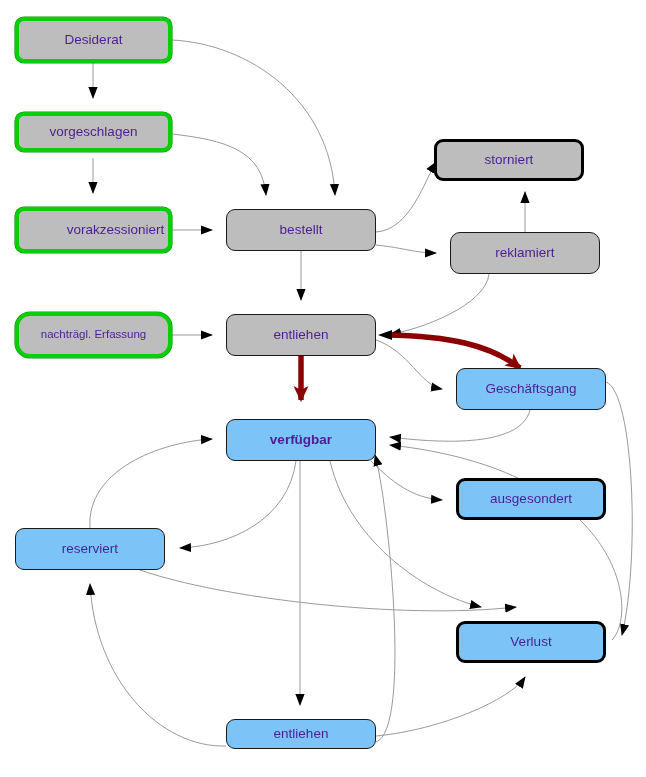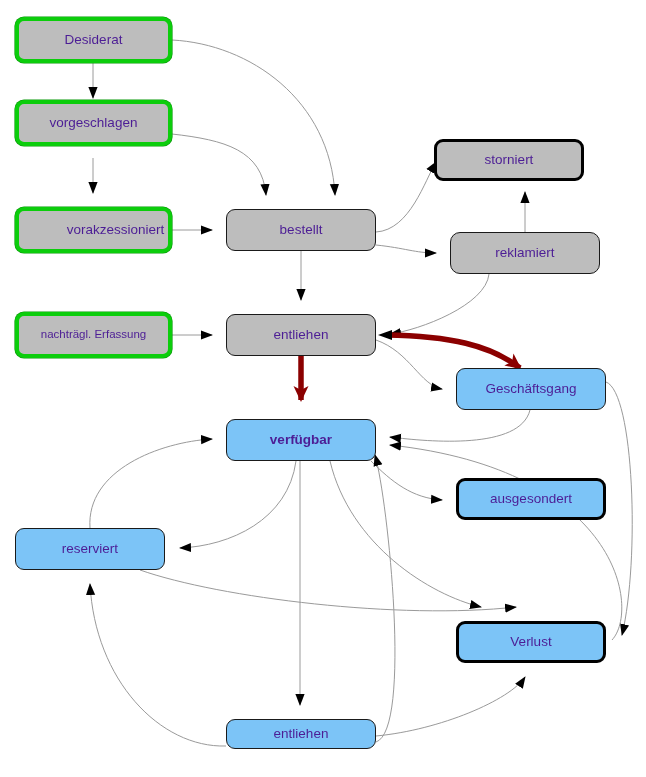--- a/index.html
+++ b/index.html
@@ -129,29 +129,29 @@
 
     <path d="M301,356 L301,400" stroke="#8b0000" stroke-width="5.5" fill="none" marker-end="url(#ahr)"></path>
 
     <path d="M378,335 L392,330 L392,340 Z" fill="#000000"></path>
   </svg>
 
   <div class="node fill-gray border-green" style="left:15px; top:17px; width:157px; height:46px;">
     <span class="node-label">Desiderat</span>
   </div>
 
-  <div class="node fill-gray border-green" style="left:15px; top:100px; width:157px; height:46px;">
+  <div class="node fill-gray border-green" style="left:15px; top:112px; width:157px; height:40px;">
     <span class="node-label">vorgeschlagen</span>
   </div>
 
   <div class="node fill-gray border-green" style="left:15px; top:207px; width:157px; height:46px;padding-left:44px;">
     <span class="node-label">vorakzessioniert</span>
   </div>
 
-  <div class="node fill-gray border-green small-text" style="left:15px; top:312px; width:157px; height:46px;">
+  <div class="node fill-gray border-green small-text" style="left:15px; top:312px; width:157px; height:46px;border-radius:15px;">
     <span class="node-label">nachträgl. Erfassung</span>
   </div>
 
   <div class="node fill-gray border-thin" style="left:226px; top:209px; width:150px; height:42px;">
     <span class="node-label">bestellt</span>
   </div>
 
   <div class="node fill-gray border-thin" style="left:226px; top:314px; width:150px; height:42px;">
     <span class="node-label">entliehen</span>
   </div>

